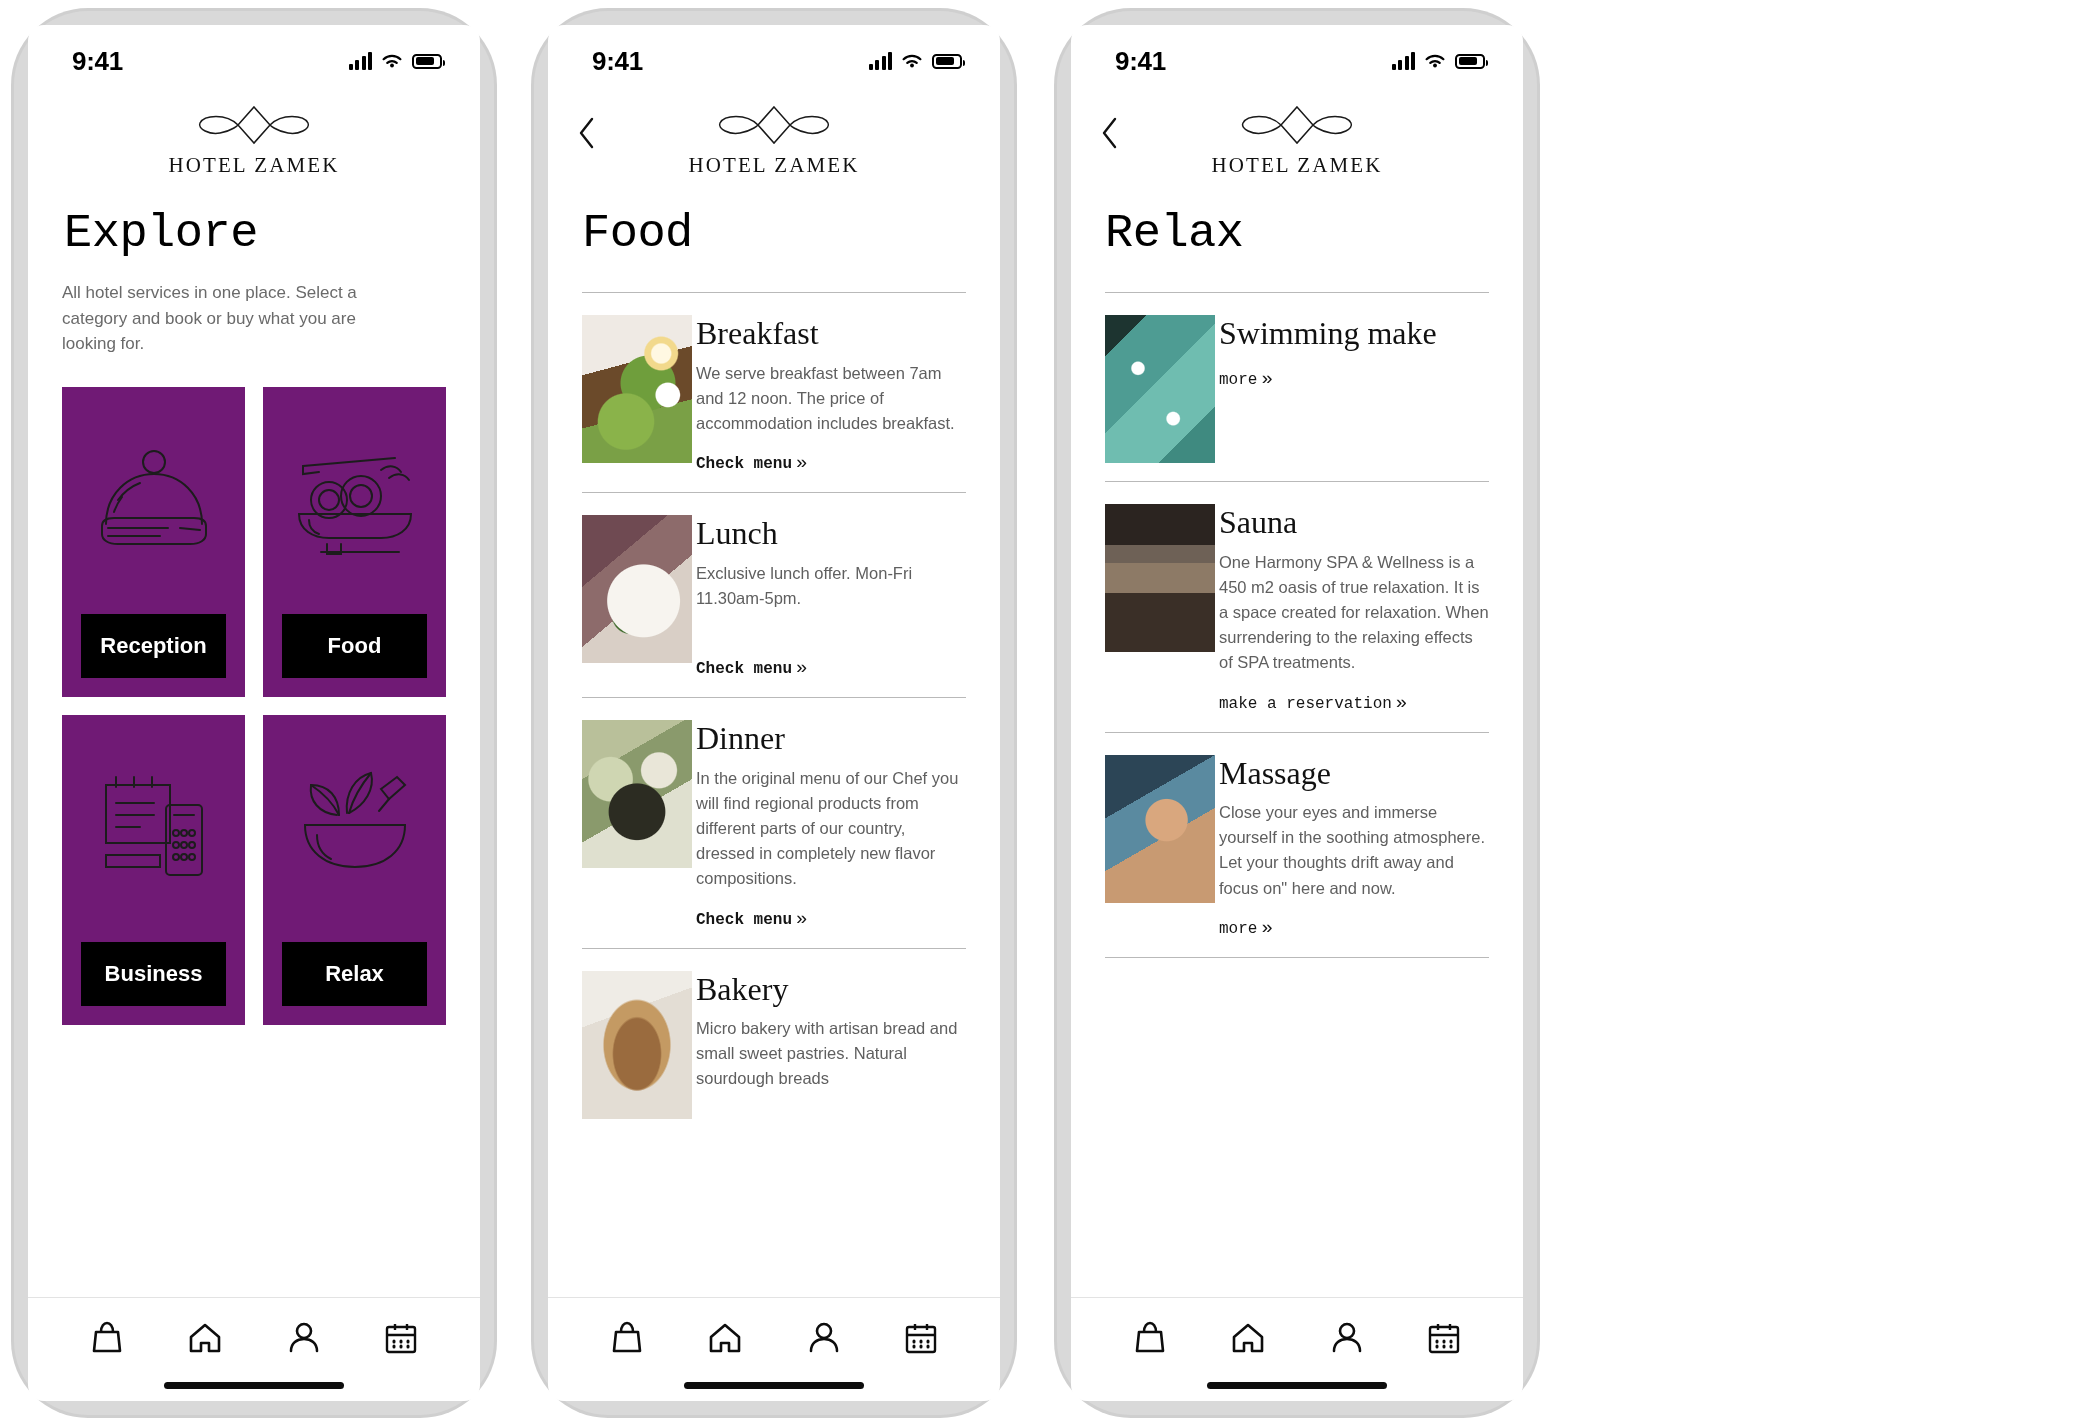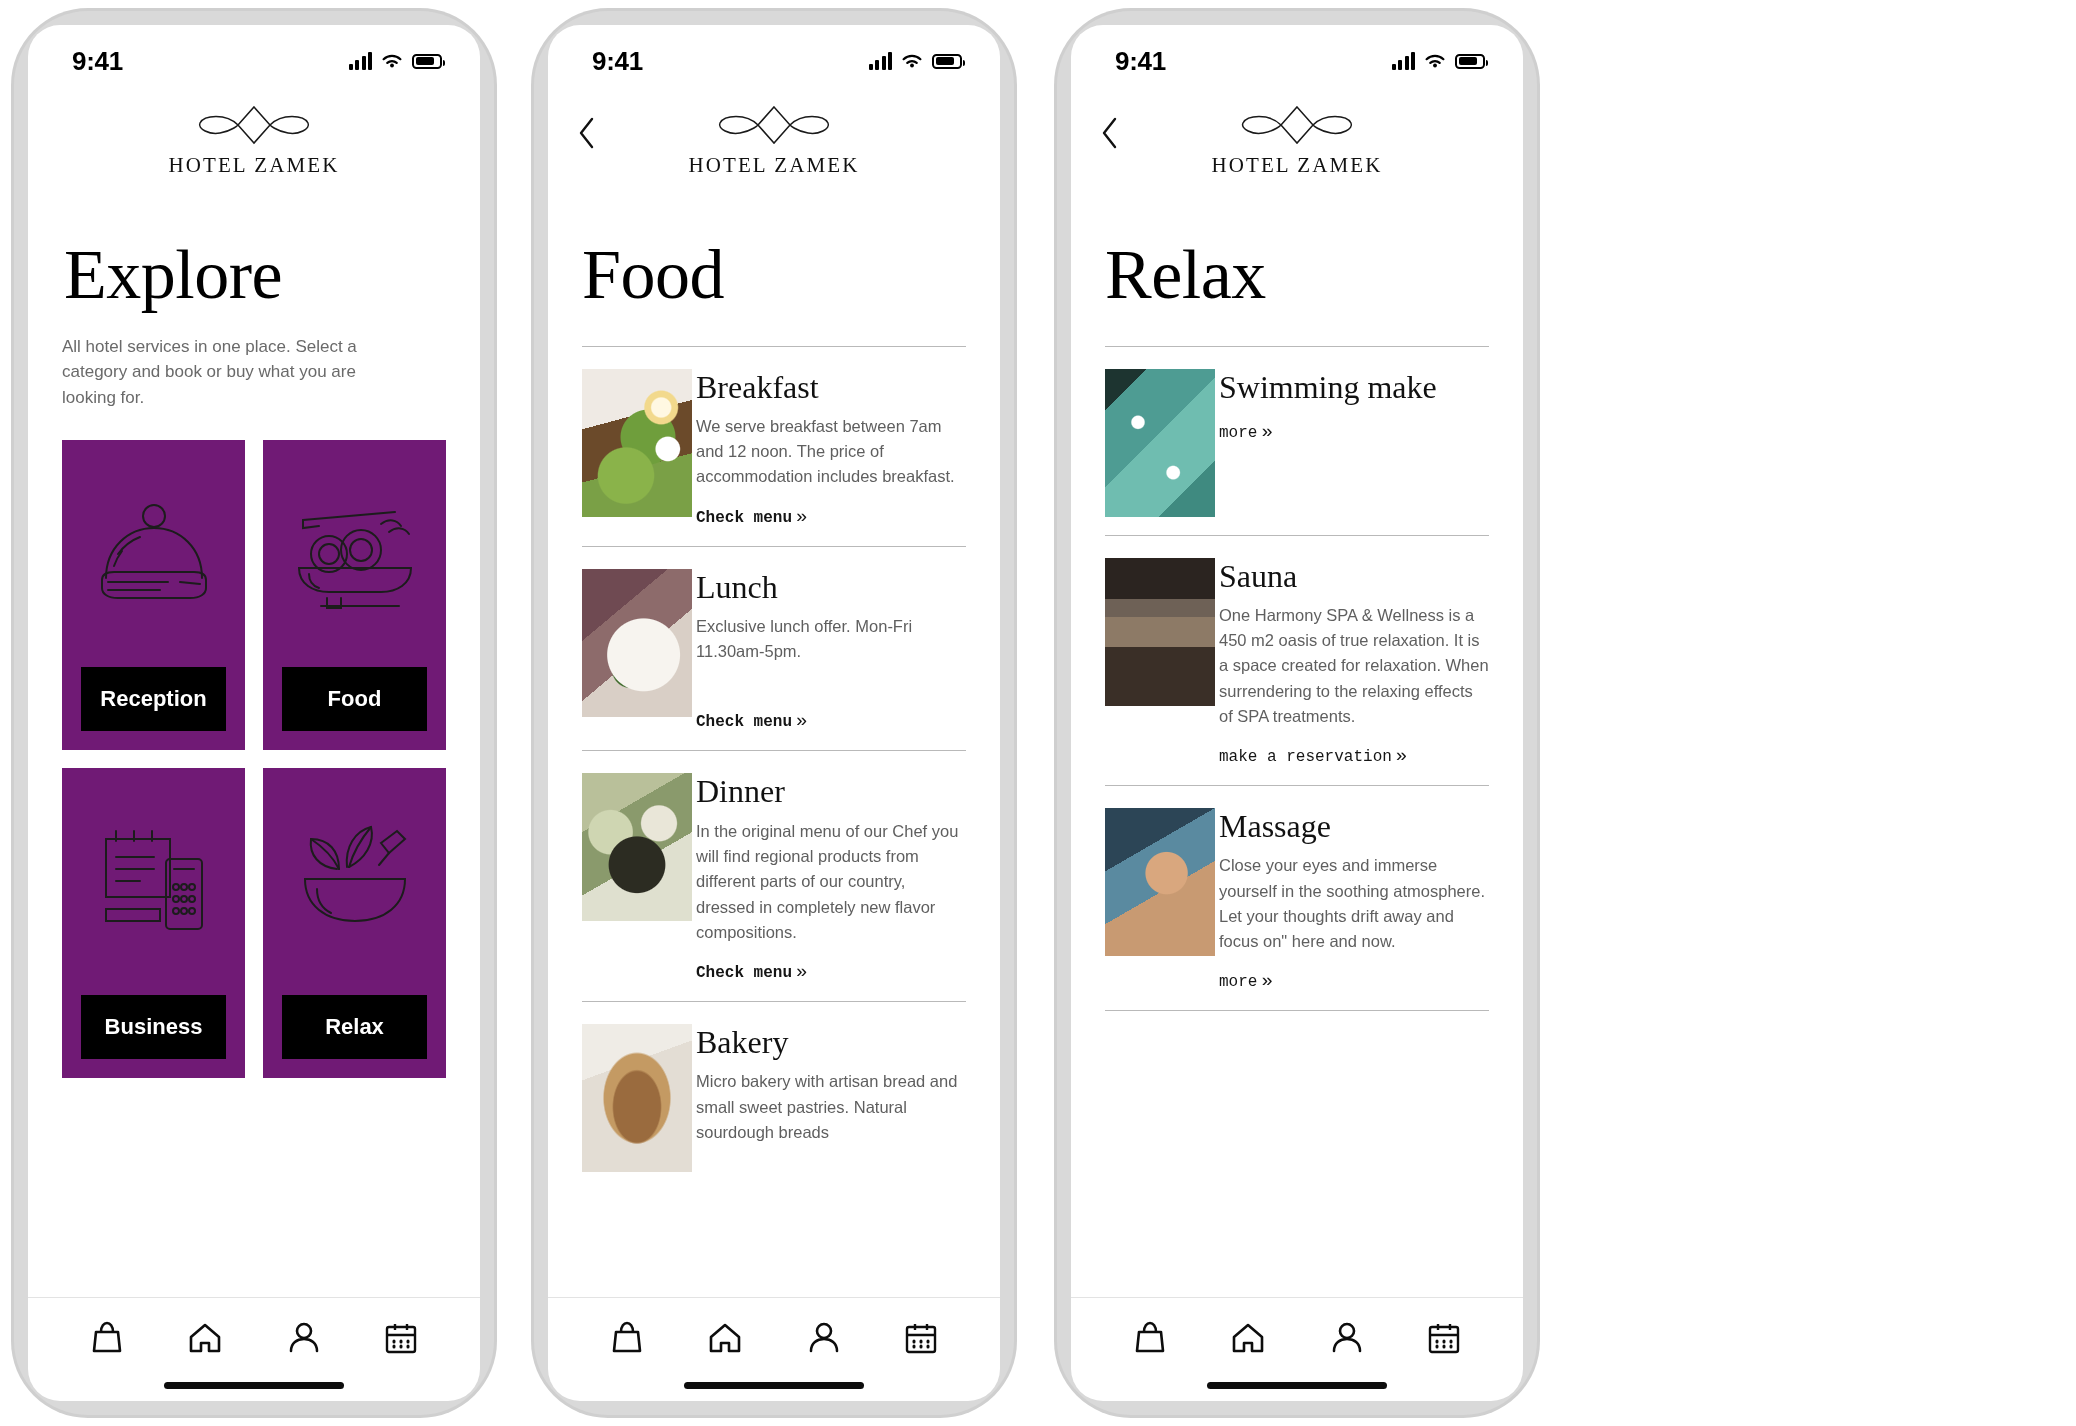--- a/index.html
+++ b/index.html
@@ -42,21 +42,21 @@
   }
   #phone1 { left: 14px; }
   #phone2 { left: 534px; }
   #phone3 { left: 1057px; }
 
   .screen {
     position: relative;
     width: 100%;
     height: 100%;
     background: #ffffff;
-    border-radius: 32px;
+    border-radius: 16px;
     overflow: hidden;
     display: flex;
     flex-direction: column;
   }
 
   
   .statusbar {
     height: 62px;
     flex: 0 0 62px;
     display: flex;
@@ -120,27 +120,27 @@
 
   
   .page {
     flex: 1 1 auto;
     overflow: hidden;
     position: relative;
   }
   .page-inner { padding: 0 34px; }
 
   .page-title {
-    font-family: Liberation Serif, serif;
-    font-size: 70px;
+    font-family: Liberation Mono, monospace;
+    font-size: 47px;
     line-height: 1.05;
     font-weight: 400;
     color: #000;
     letter-spacing: -0.5px;
-    margin-top: 52px;
+    margin-top: 23px;
   }
   #phone1 .page-title { margin-left: 2px; }
 
   .page-sub {
     margin-top: 22px;
     font-size: 17px;
     line-height: 1.5;
     color: #6a6a6a;
     max-width: 350px;
   }

